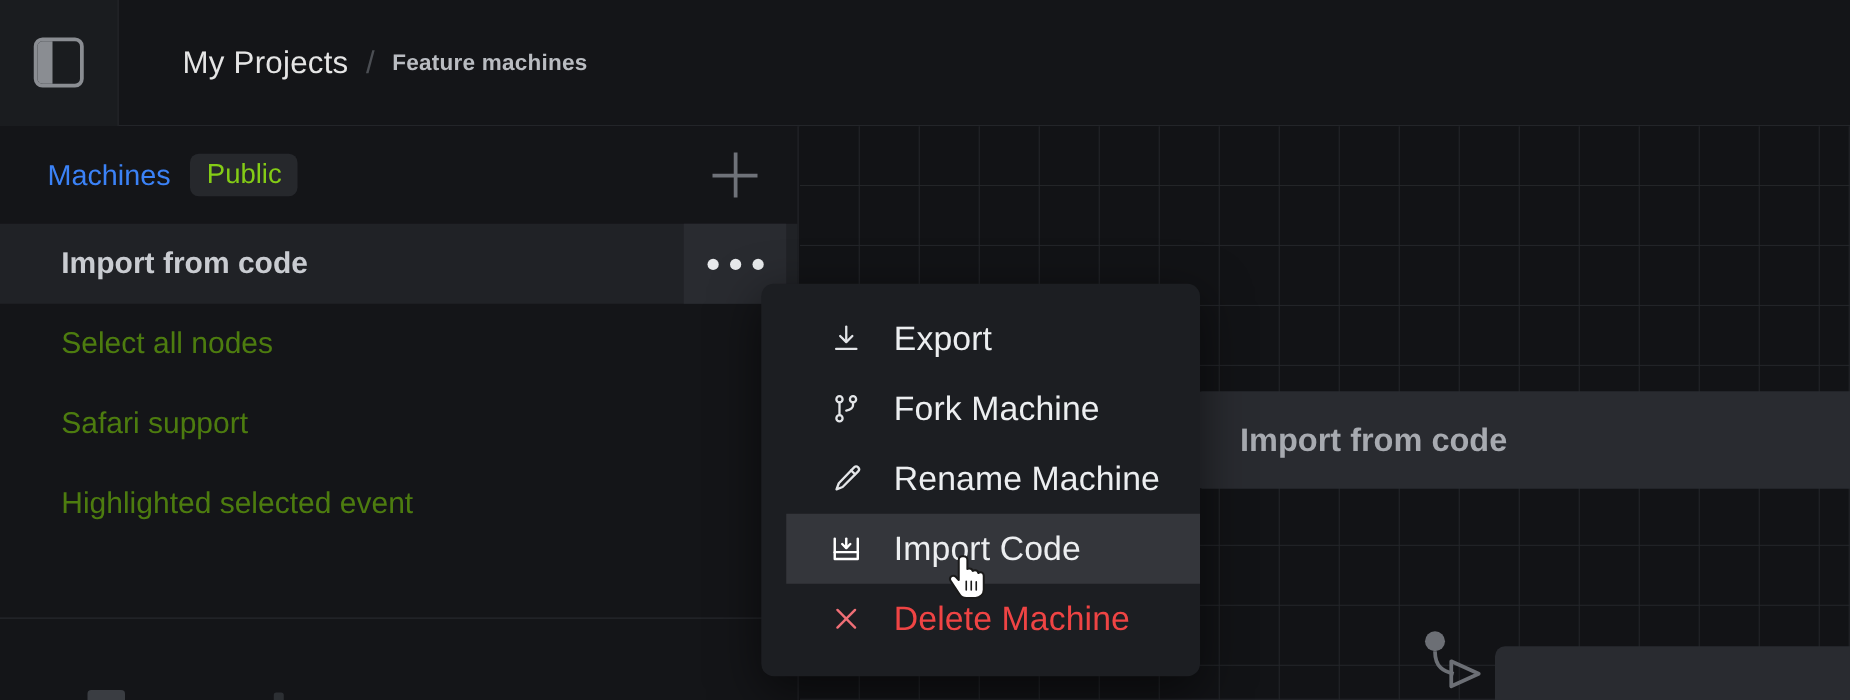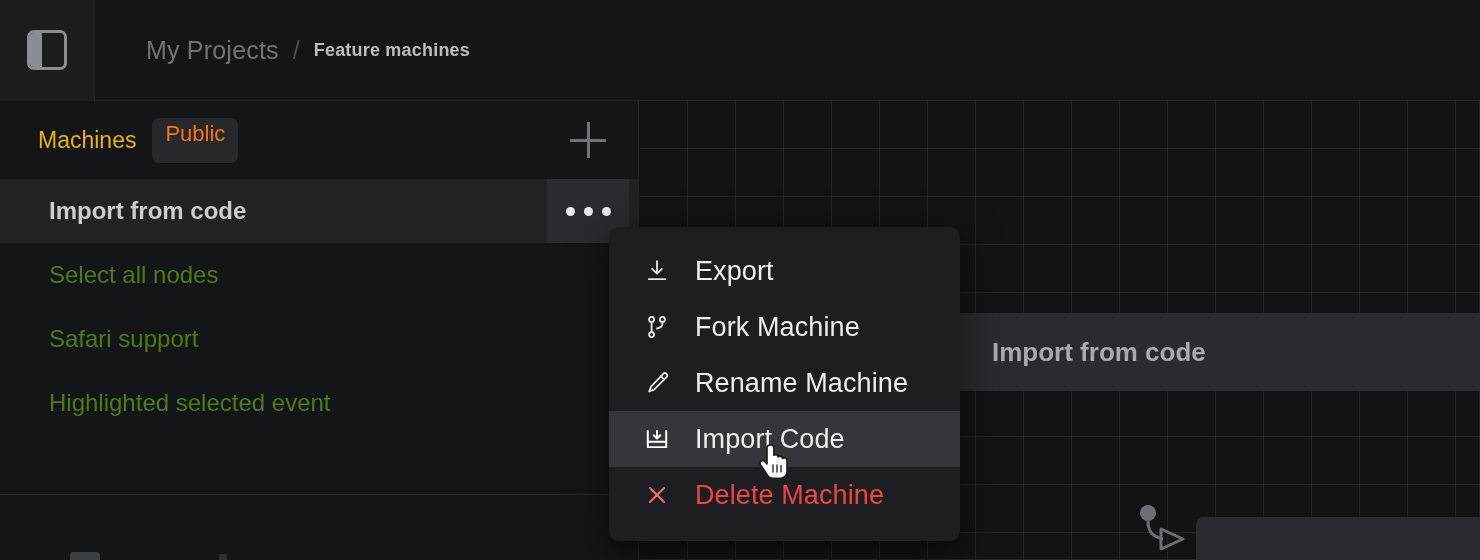--- a/index.html
+++ b/index.html
@@ -31,39 +31,39 @@
     border:3px solid #8a8d92; border-radius:7px;
   }
   .toggle-icon .leafpanel {
     position:absolute; left:3px; top:3px; width:12px; bottom:3px;
     background:#8a8d92; border-radius:4px 0 0 4px;
   }
   .crumbs {
     display:flex; align-items:center; gap:14px;
     padding-left:51px; height:101px;
   }
-  .crumb-muted { color:#737373; font-size:25px; letter-spacing:.2px; }
+  .crumb-muted { color:#e5e5e5; font-size:25px; letter-spacing:.2px; }
   .crumb-sep   { color:#4b4e53; font-size:25px; }
   .crumb-strong{ color:#b9bcc1; font-size:18px; font-weight:bold; letter-spacing:.2px; }
 
   
   .sidebar {
     position:absolute; left:0; top:101px; width:639px; height:459px;
     background:#141518;
     border-right:1px solid #232529;
   }
   .side-head {
     position:relative; height:78px;
     display:flex; align-items:center; padding:0 0 0 38px;
   }
-  .side-title { color:#eab308; font-size:23px; }
+  .side-title { color:#3b82f6; font-size:23px; }
   .badge {
-    margin-left:16px; padding:5px 13px 18px;
+    margin-left:16px; padding:5px 13px 7px;
     background:#26282c; border-radius:7px;
-    color:#f97316; font-size:22px; line-height:1;
+    color:#84cc16; font-size:22px; line-height:1;
   }
   .plus-btn {
     position:absolute; right:32px; top:50%; transform:translateY(-50%);
     width:36px; height:36px; cursor:pointer;
   }
   .plus-btn:before, .plus-btn:after {
     content:""; position:absolute; background:#6f7279;
   }
   .plus-btn:before { left:0; right:0; top:17px; height:2.5px; }
   .plus-btn:after  { top:0; bottom:0; left:17px; width:2.5px; }
@@ -136,21 +136,21 @@
     position:absolute; left:609px; top:227px; width:351px;
     background:#1c1e22;
     border-radius:10px;
     padding:16px 0 18px;
     box-shadow:0 12px 40px rgba(0,0,0,.55);
     z-index:40;
   }
   .ctx-item {
     position:relative; height:56px;
     display:flex; align-items:center; gap:24px;
-    padding-left:34px; cursor:pointer;
+    padding-left:34px; cursor:pointer;margin-left:20px;
   }
   .ctx-item.active { background:#34363b; }
   .ctx-item .ico {
     width:28px; height:28px; flex:0 0 28px;
     display:flex; align-items:center; justify-content:center;
   }
   .ctx-item .txt { color:#eceef0; font-size:27px; letter-spacing:.1px; }
   .ctx-item.danger .txt { color:#ef4444; }
   .ctx-item.danger .ico svg { stroke:#ef6f76; }
 

